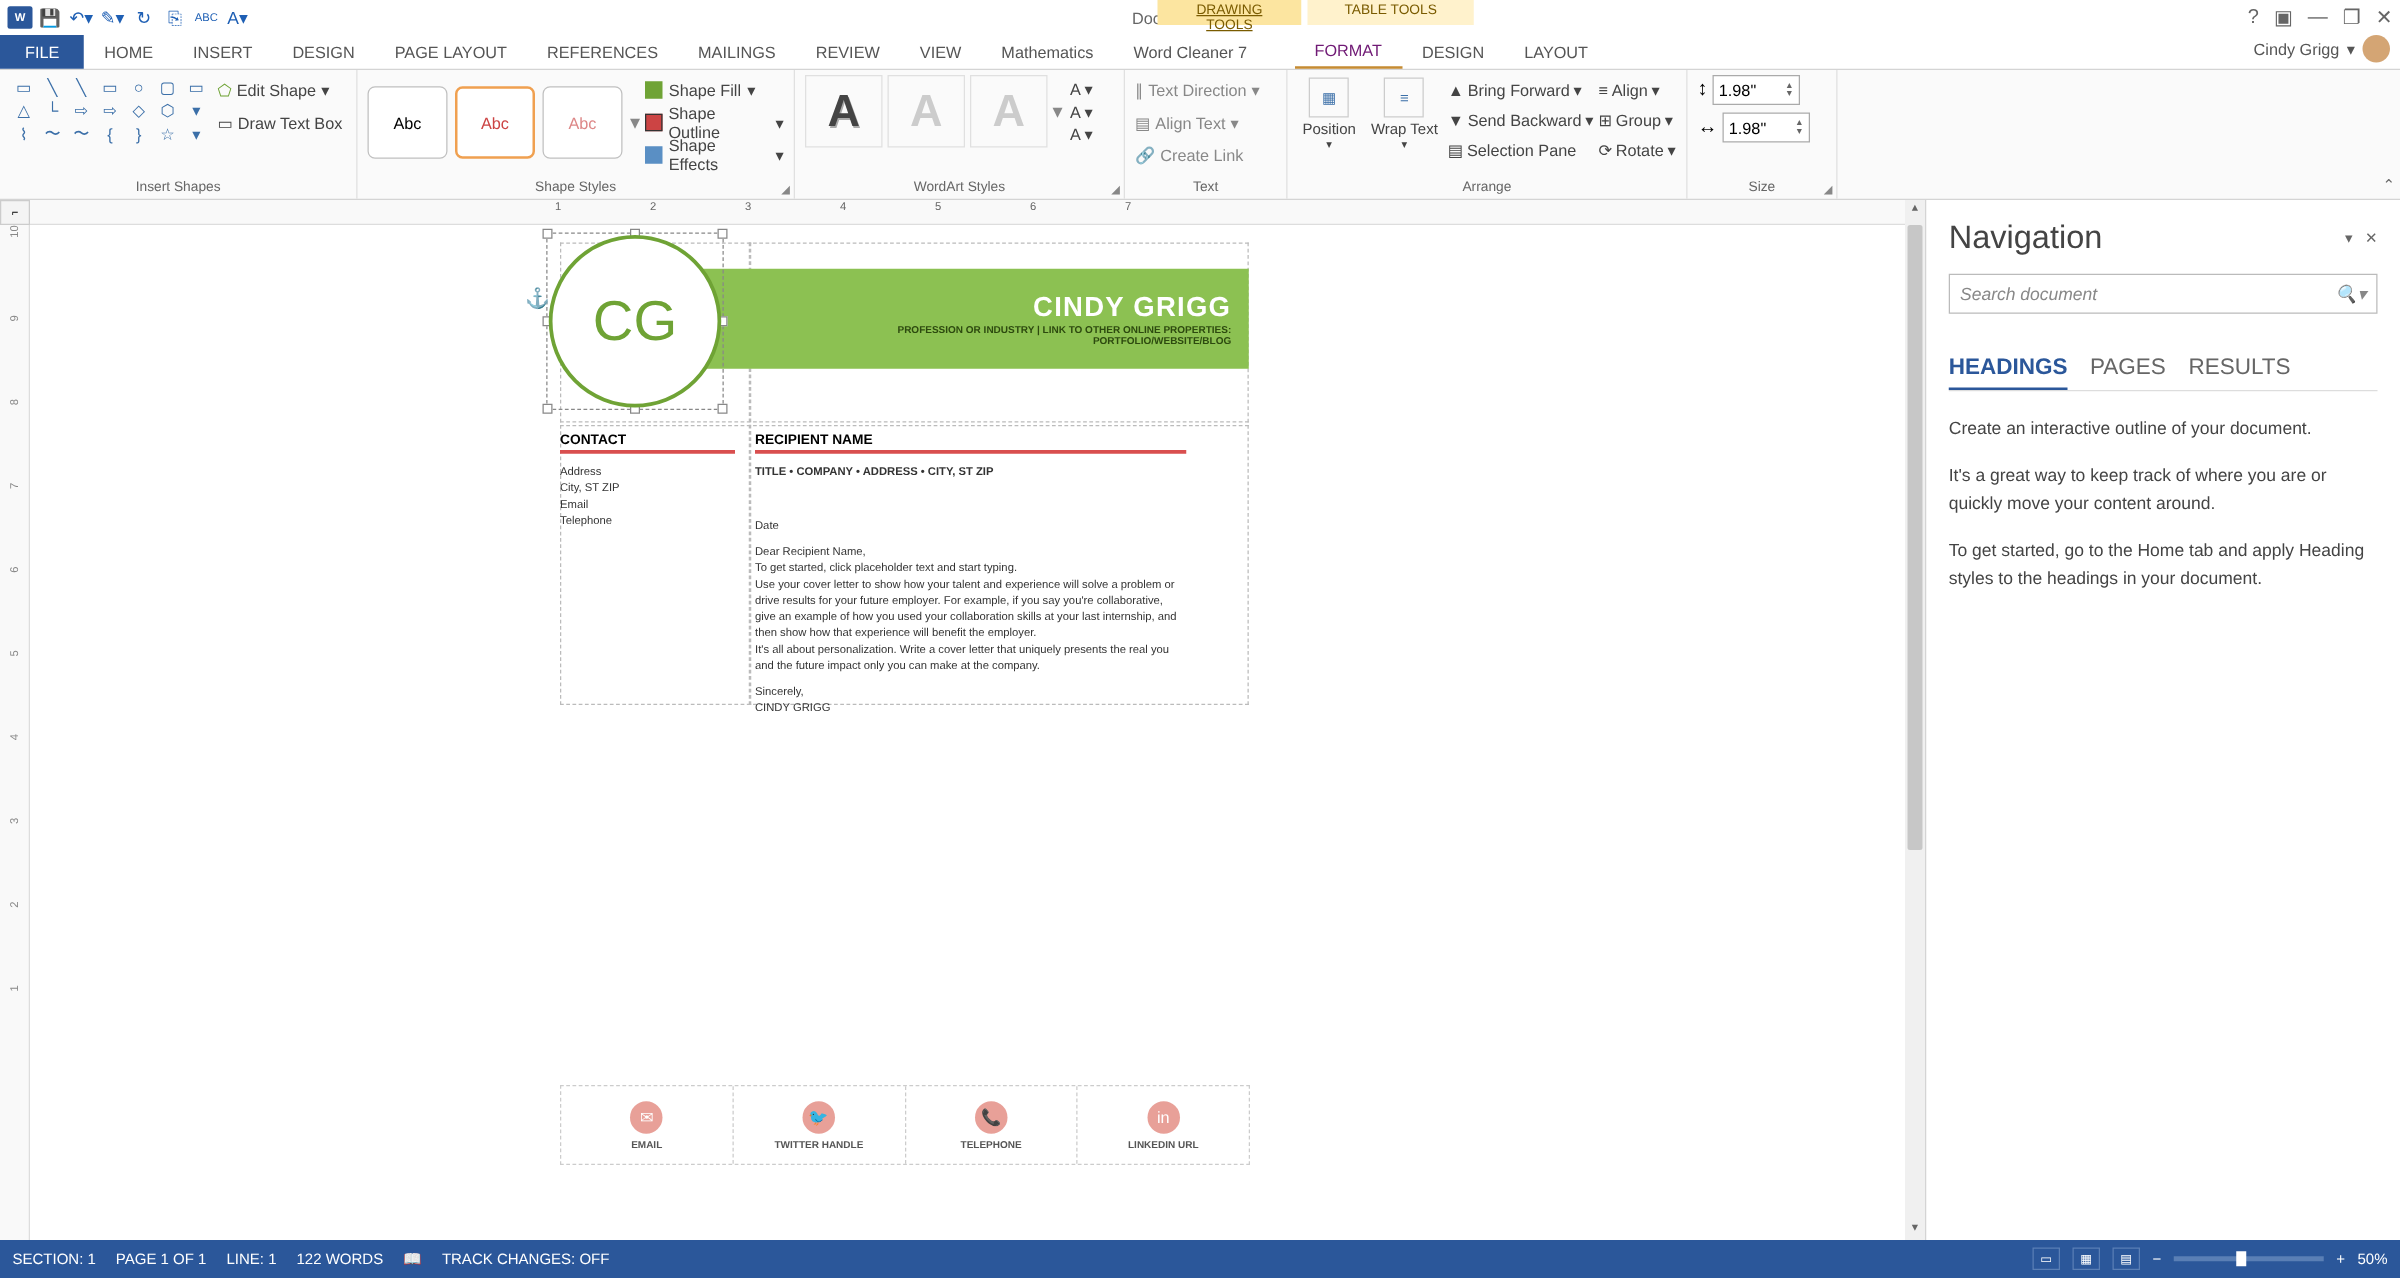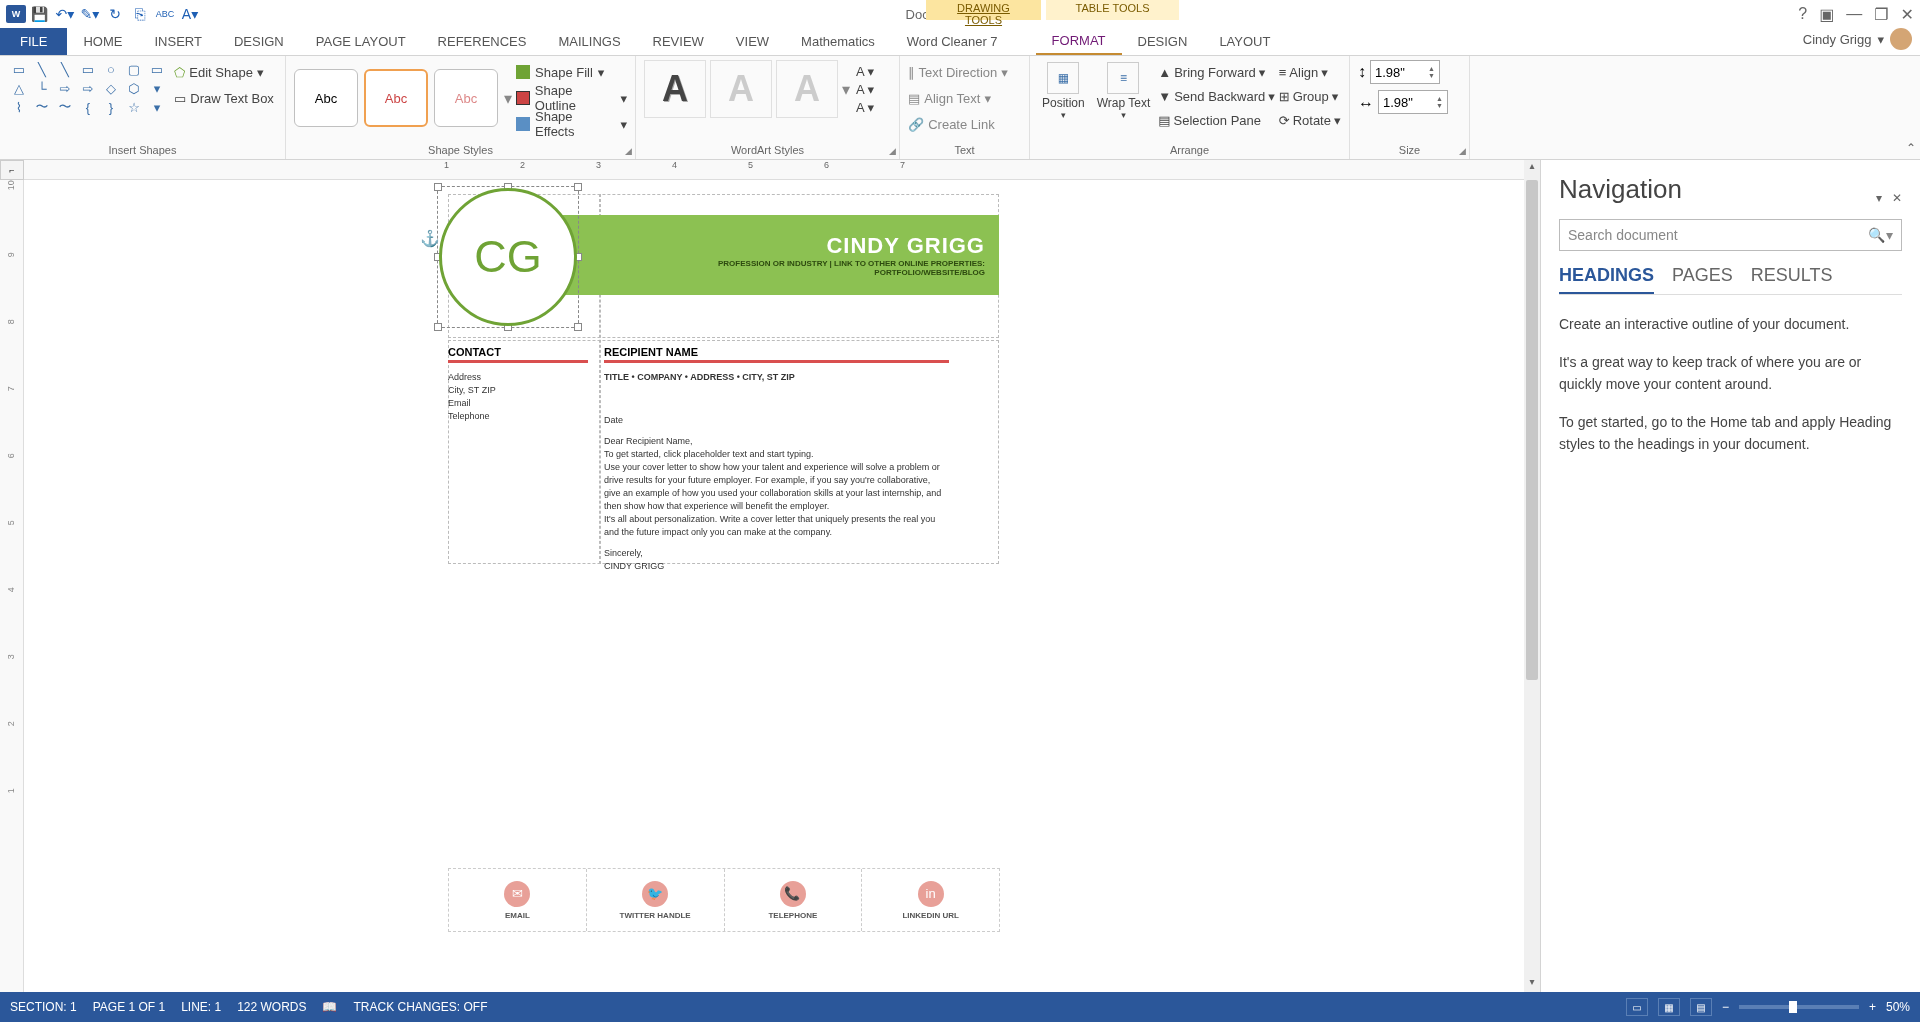--- a/index.html
+++ b/index.html
@@ -90,23 +90,23 @@
 .footer-row { position: absolute; left: 14px; bottom: 8px; right: 14px; height: 64px; display: flex; border: 1px dashed #ccc; }
 .footer-cell { flex: 1; border-right: 1px dashed #ccc; display: flex; flex-direction: column; align-items: center; justify-content: center; gap: 4px; }
 .footer-cell:last-child { border-right: none; }
 .ficon { width: 26px; height: 26px; border-radius: 50%; background: #e8a098; display: flex; align-items: center; justify-content: center; color: #fff; font-size: 13px; }
 .flabel { font-size: 8px; font-weight: bold; color: #555; }
 
 .tbl-border { border: 1px dashed #bbb; position: absolute; }
 
 
 .nav-pane { position: absolute; right: 0; top: 160px; width: 380px; bottom: 30px; background: #fff; border-left: 1px solid #d4d4d4; padding: 14px 18px; }
-.nav-title { font-size: 26px; color: #444; font-weight: 300; margin-bottom: 14px; display: flex; justify-content: space-between; align-items: flex-end; }
+.nav-title { font-size: 26px; color: #444; font-weight: 300; margin-bottom: 14px; display: flex; justify-content: space-between; align-items: center; }
 .nav-title-btns { font-size: 12px; color: #666; display: flex; gap: 10px; }
-.nav-search { width: 100%; height: 32px; border: 1px solid #bbb; display: flex; align-items: center; padding: 0 8px; margin-bottom: 14px; justify-content: space-between; color: #888; font-size: 14px; }
+.nav-search { width: 100%; height: 32px; border: 1px solid #bbb; display: flex; align-items: center; padding: 0 8px; margin-bottom: 32px; justify-content: space-between; color: #888; font-size: 14px; font-style: italic; }
 .nav-tabs { display: flex; gap: 18px; border-bottom: 1px solid #ddd; margin-bottom: 18px; font-size: 18px; }
 .nav-tab { padding-bottom: 6px; color: #666; }
 .nav-tab.active { color: #2b579a; font-weight: bold; border-bottom: 2px solid #2b579a; }
 .nav-body { font-size: 14px; color: #444; line-height: 22px; }
 .nav-body p { margin-bottom: 16px; }
 
 
 .statusbar { position: absolute; left: 0; right: 0; bottom: 0; height: 30px; background: #2b579a; color: #fff; display: flex; align-items: center; font-size: 12px; padding: 0 10px; justify-content: space-between; }
 .status-left { display: flex; gap: 16px; align-items: center; }
 .status-right { display: flex; gap: 10px; align-items: center; }

